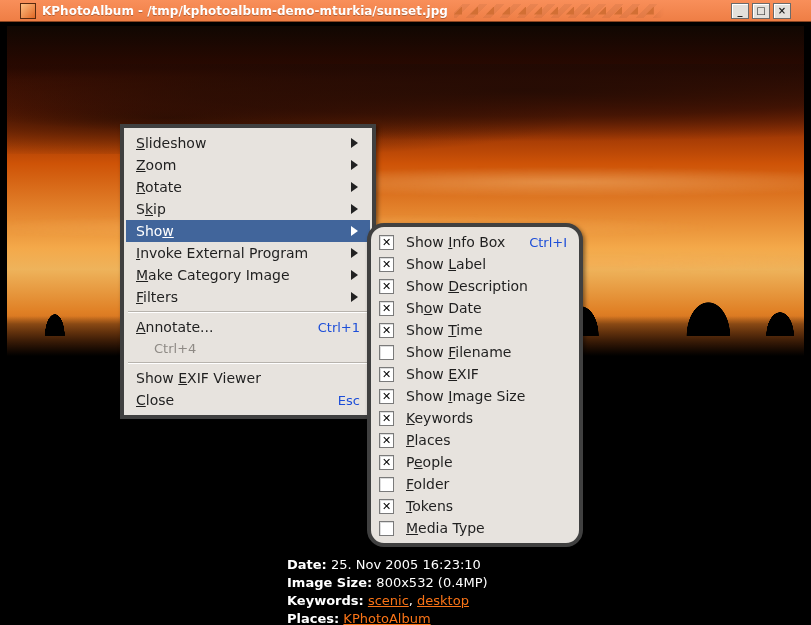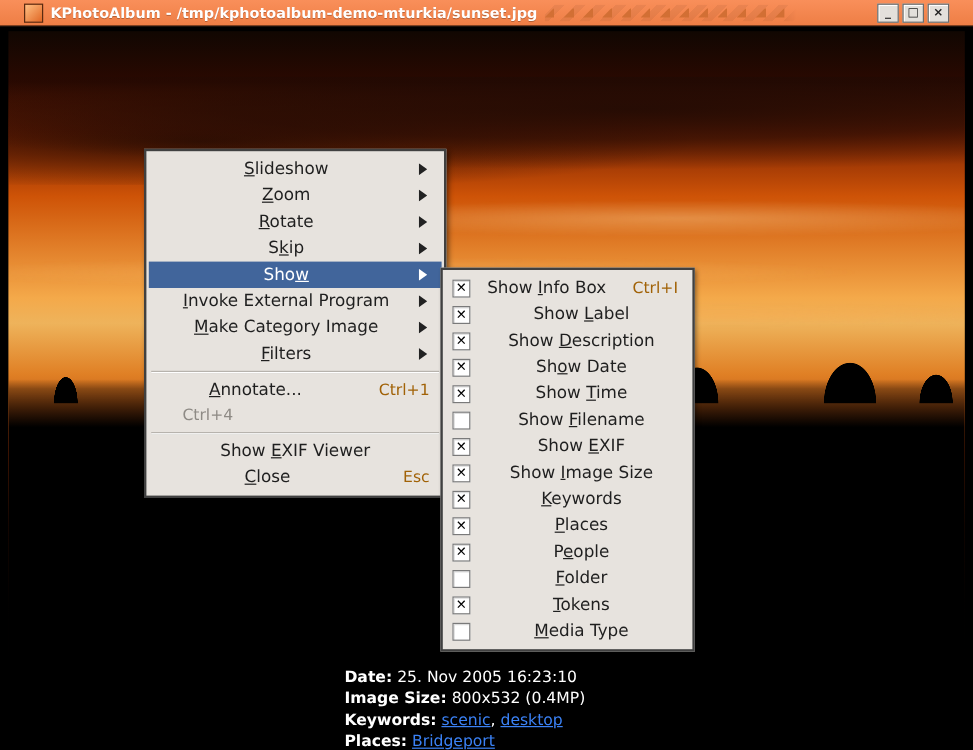--- a/index.html
+++ b/index.html
@@ -136,45 +136,44 @@
   .infobox {
     position: absolute;
     left: 287px;
     top: 534px;
     width: 236px;
     color: #fff;
     font-size: 13px;
     line-height: 18px;
   }
   .infobox .row b { font-weight: bold; }
-  .infobox a { color: #3b82f6; }
+  .infobox a { color: #f97316; }
 
   
   .menu {
     position: absolute;
     background: #e7e3de;
-    border: 2px solid #404040;
+    border: 4px solid #404040;
     box-shadow: 2px 2px 4px rgba(0,0,0,0.45);
     padding: 4px 2px;
     min-width: 244px;
-    text-align: center;
   }
   .menu.main { left: 120px; top: 102px; }
   .menu .item {
     display: flex;
     align-items: center;
     padding: 3px 10px 3px 10px;
     gap: 6px;
     color: #1f1f1f;
     white-space: nowrap;
     position: relative;
   }
   .menu .item .lbl { flex: 1; }
   .menu .item .accel {
-    color: #a16207;
+    color: #1d4ed8;
     margin-left: 18px;
     font-size: 13px;
   }
   .menu .item .arrow {
     width: 9px; text-align: right; color: #222;
   }
   .menu .item.highlight {
     background: #41659b;
     color: #fff;
   }
@@ -188,20 +187,21 @@
     border-bottom: 1px solid #fff;
   }
   .underline { text-decoration: underline; }
 
   
   .menu.sub {
     left: 367px;
     top: 201px;
     min-width: 204px;
     padding: 4px 2px;
+    border-radius: 17px;
   }
   .menu.sub .item { padding: 3px 10px 3px 6px; }
   .ck {
     width: 13px; height: 13px;
     border: 1px solid #7a7a7a;
     background: #fff;
     display: inline-flex;
     align-items:center;justify-content:center;
     font-size: 11px;
     line-height: 1;
@@ -253,21 +253,21 @@
     <div class="row">
       <b>Image Size:</b>
       <span>800x532 (0.4MP)</span>
     </div>
     <div class="row">
       <b>Keywords:</b>
       <a href="#">scenic</a><span>, </span><a href="#">desktop</a>
     </div>
     <div class="row">
       <b>Places:</b>
-      <a href="#">Bridgeport</a>
+      <a href="#">KPhotoAlbum</a>
     </div>
 
   </div>
 
   <div class="menu main">
       <div class="item">
         <span class="lbl"><span class="underline">S</span>lideshow</span>
         <span class="arrow">
           <svg viewBox="0 0 7 10">
             <path d="M0 0 L7 5 L0 10 Z" fill="currentColor"></path>

